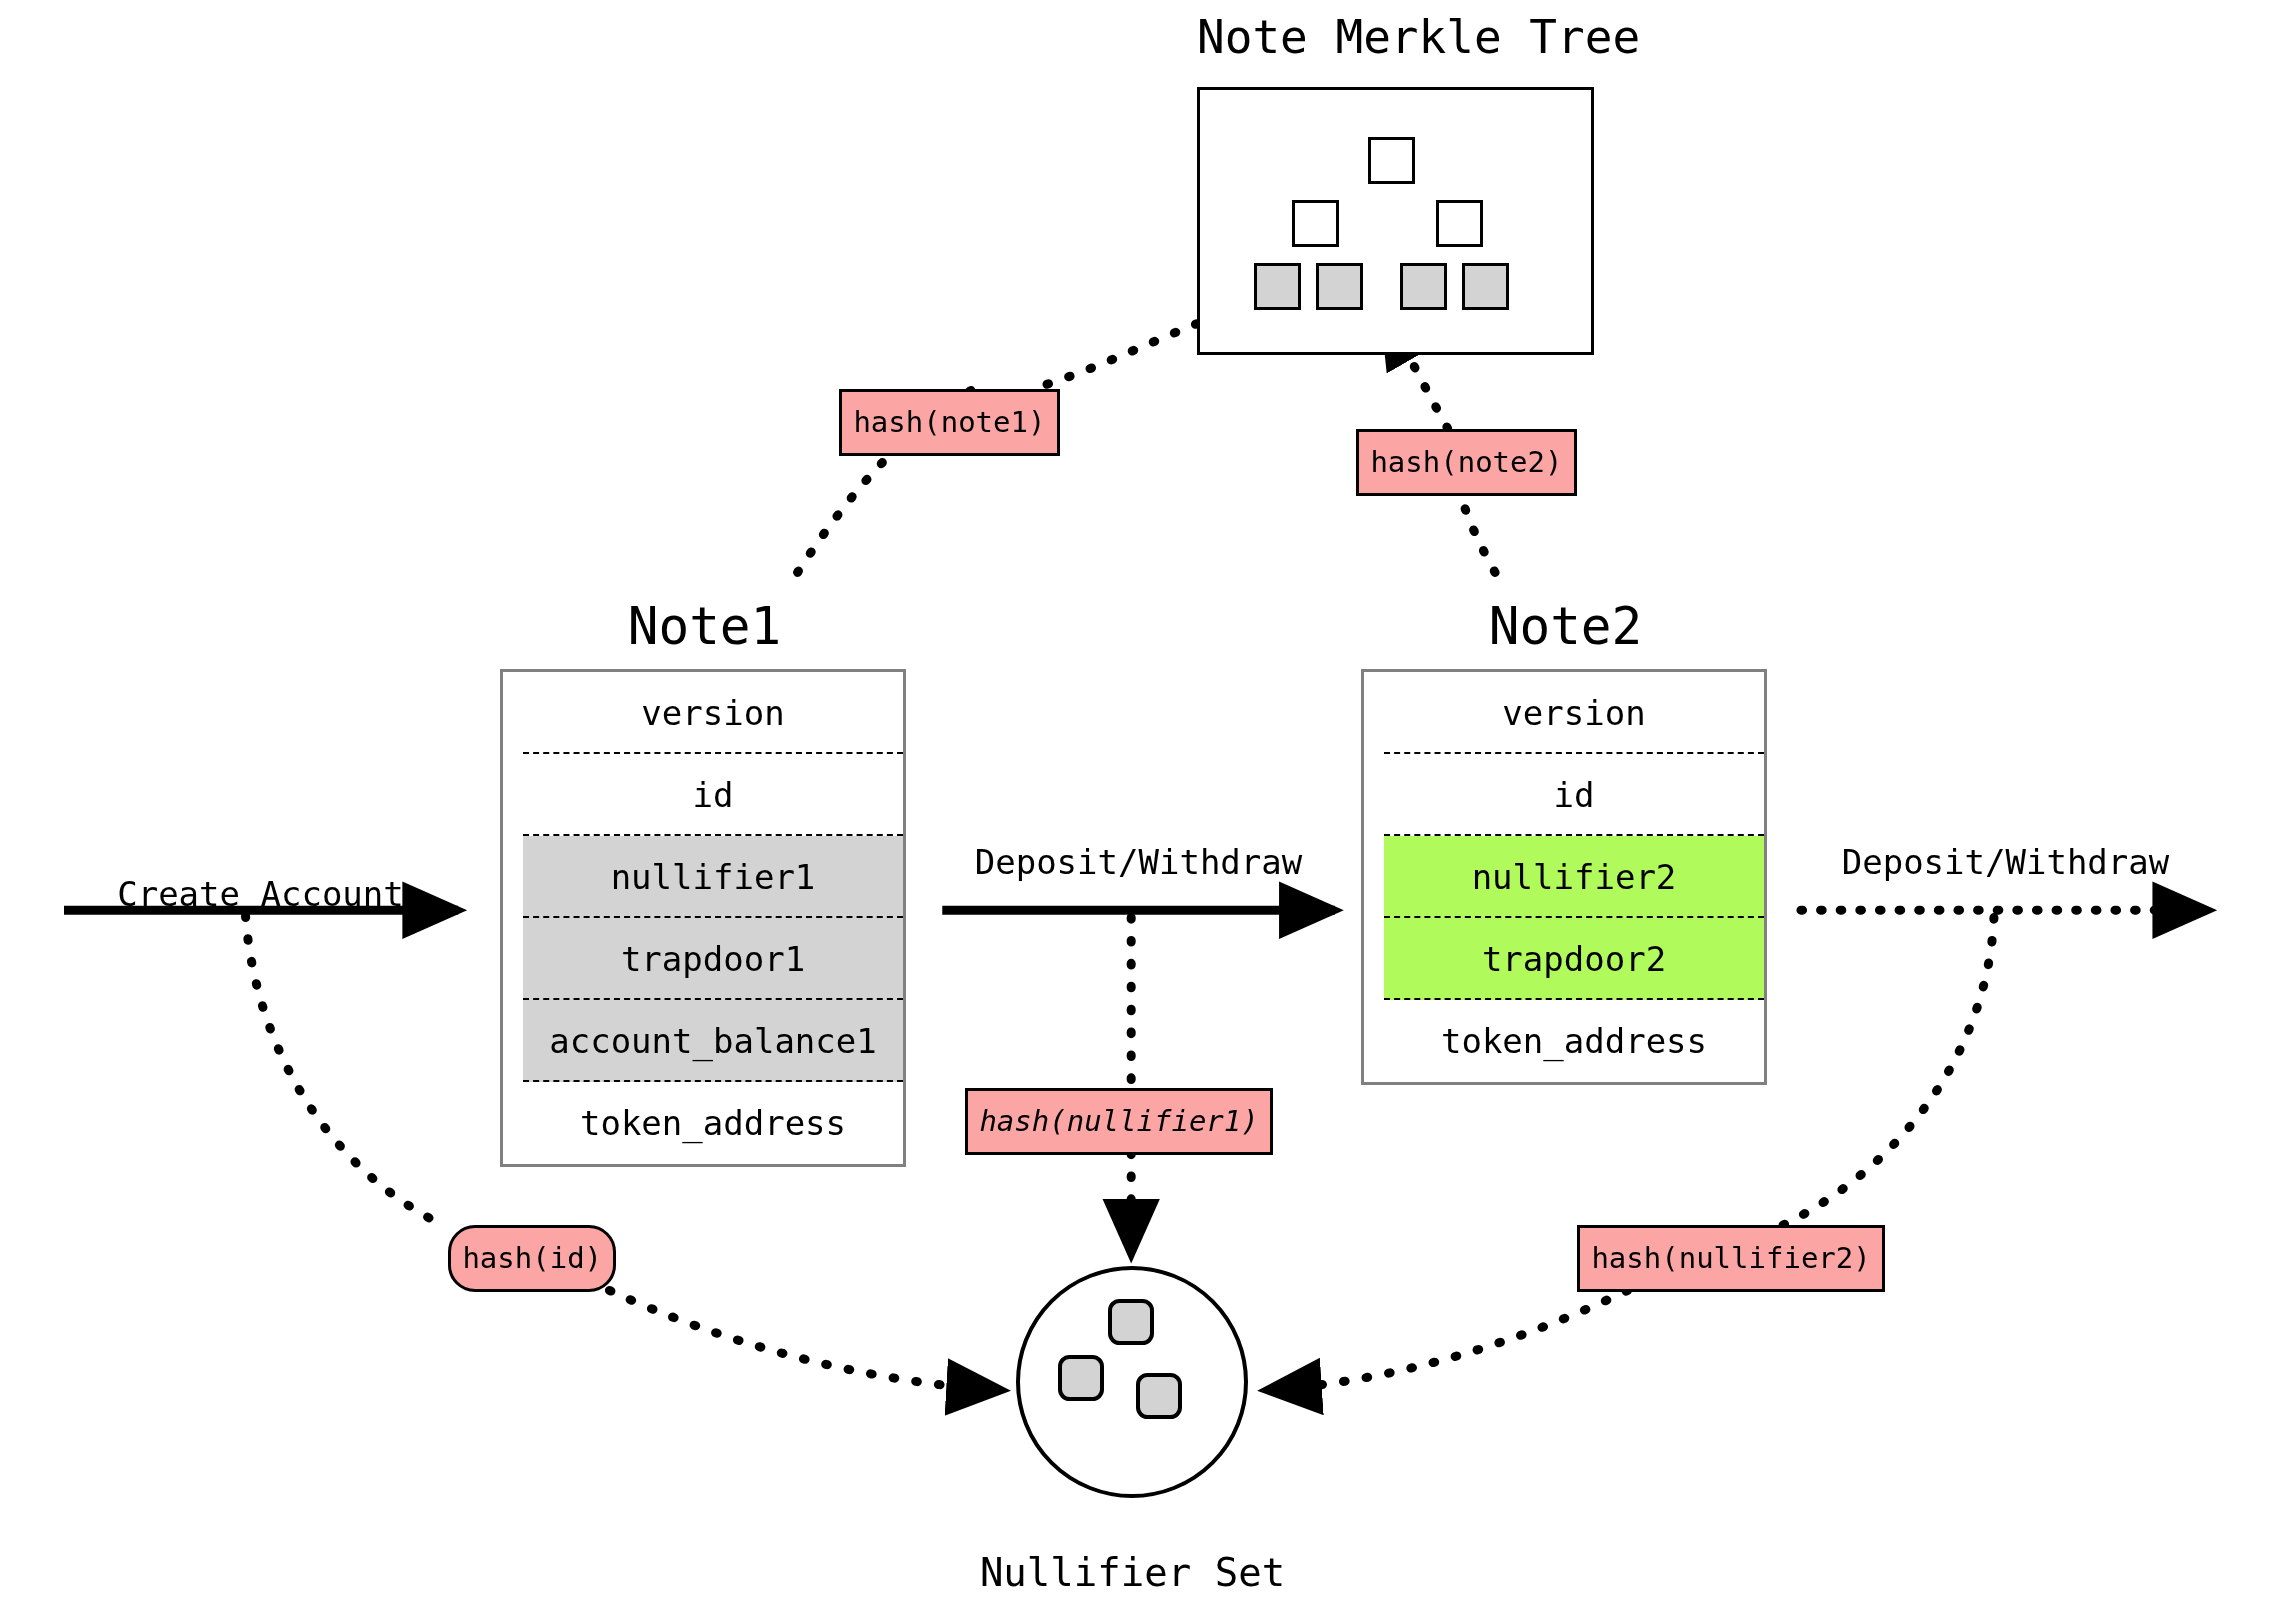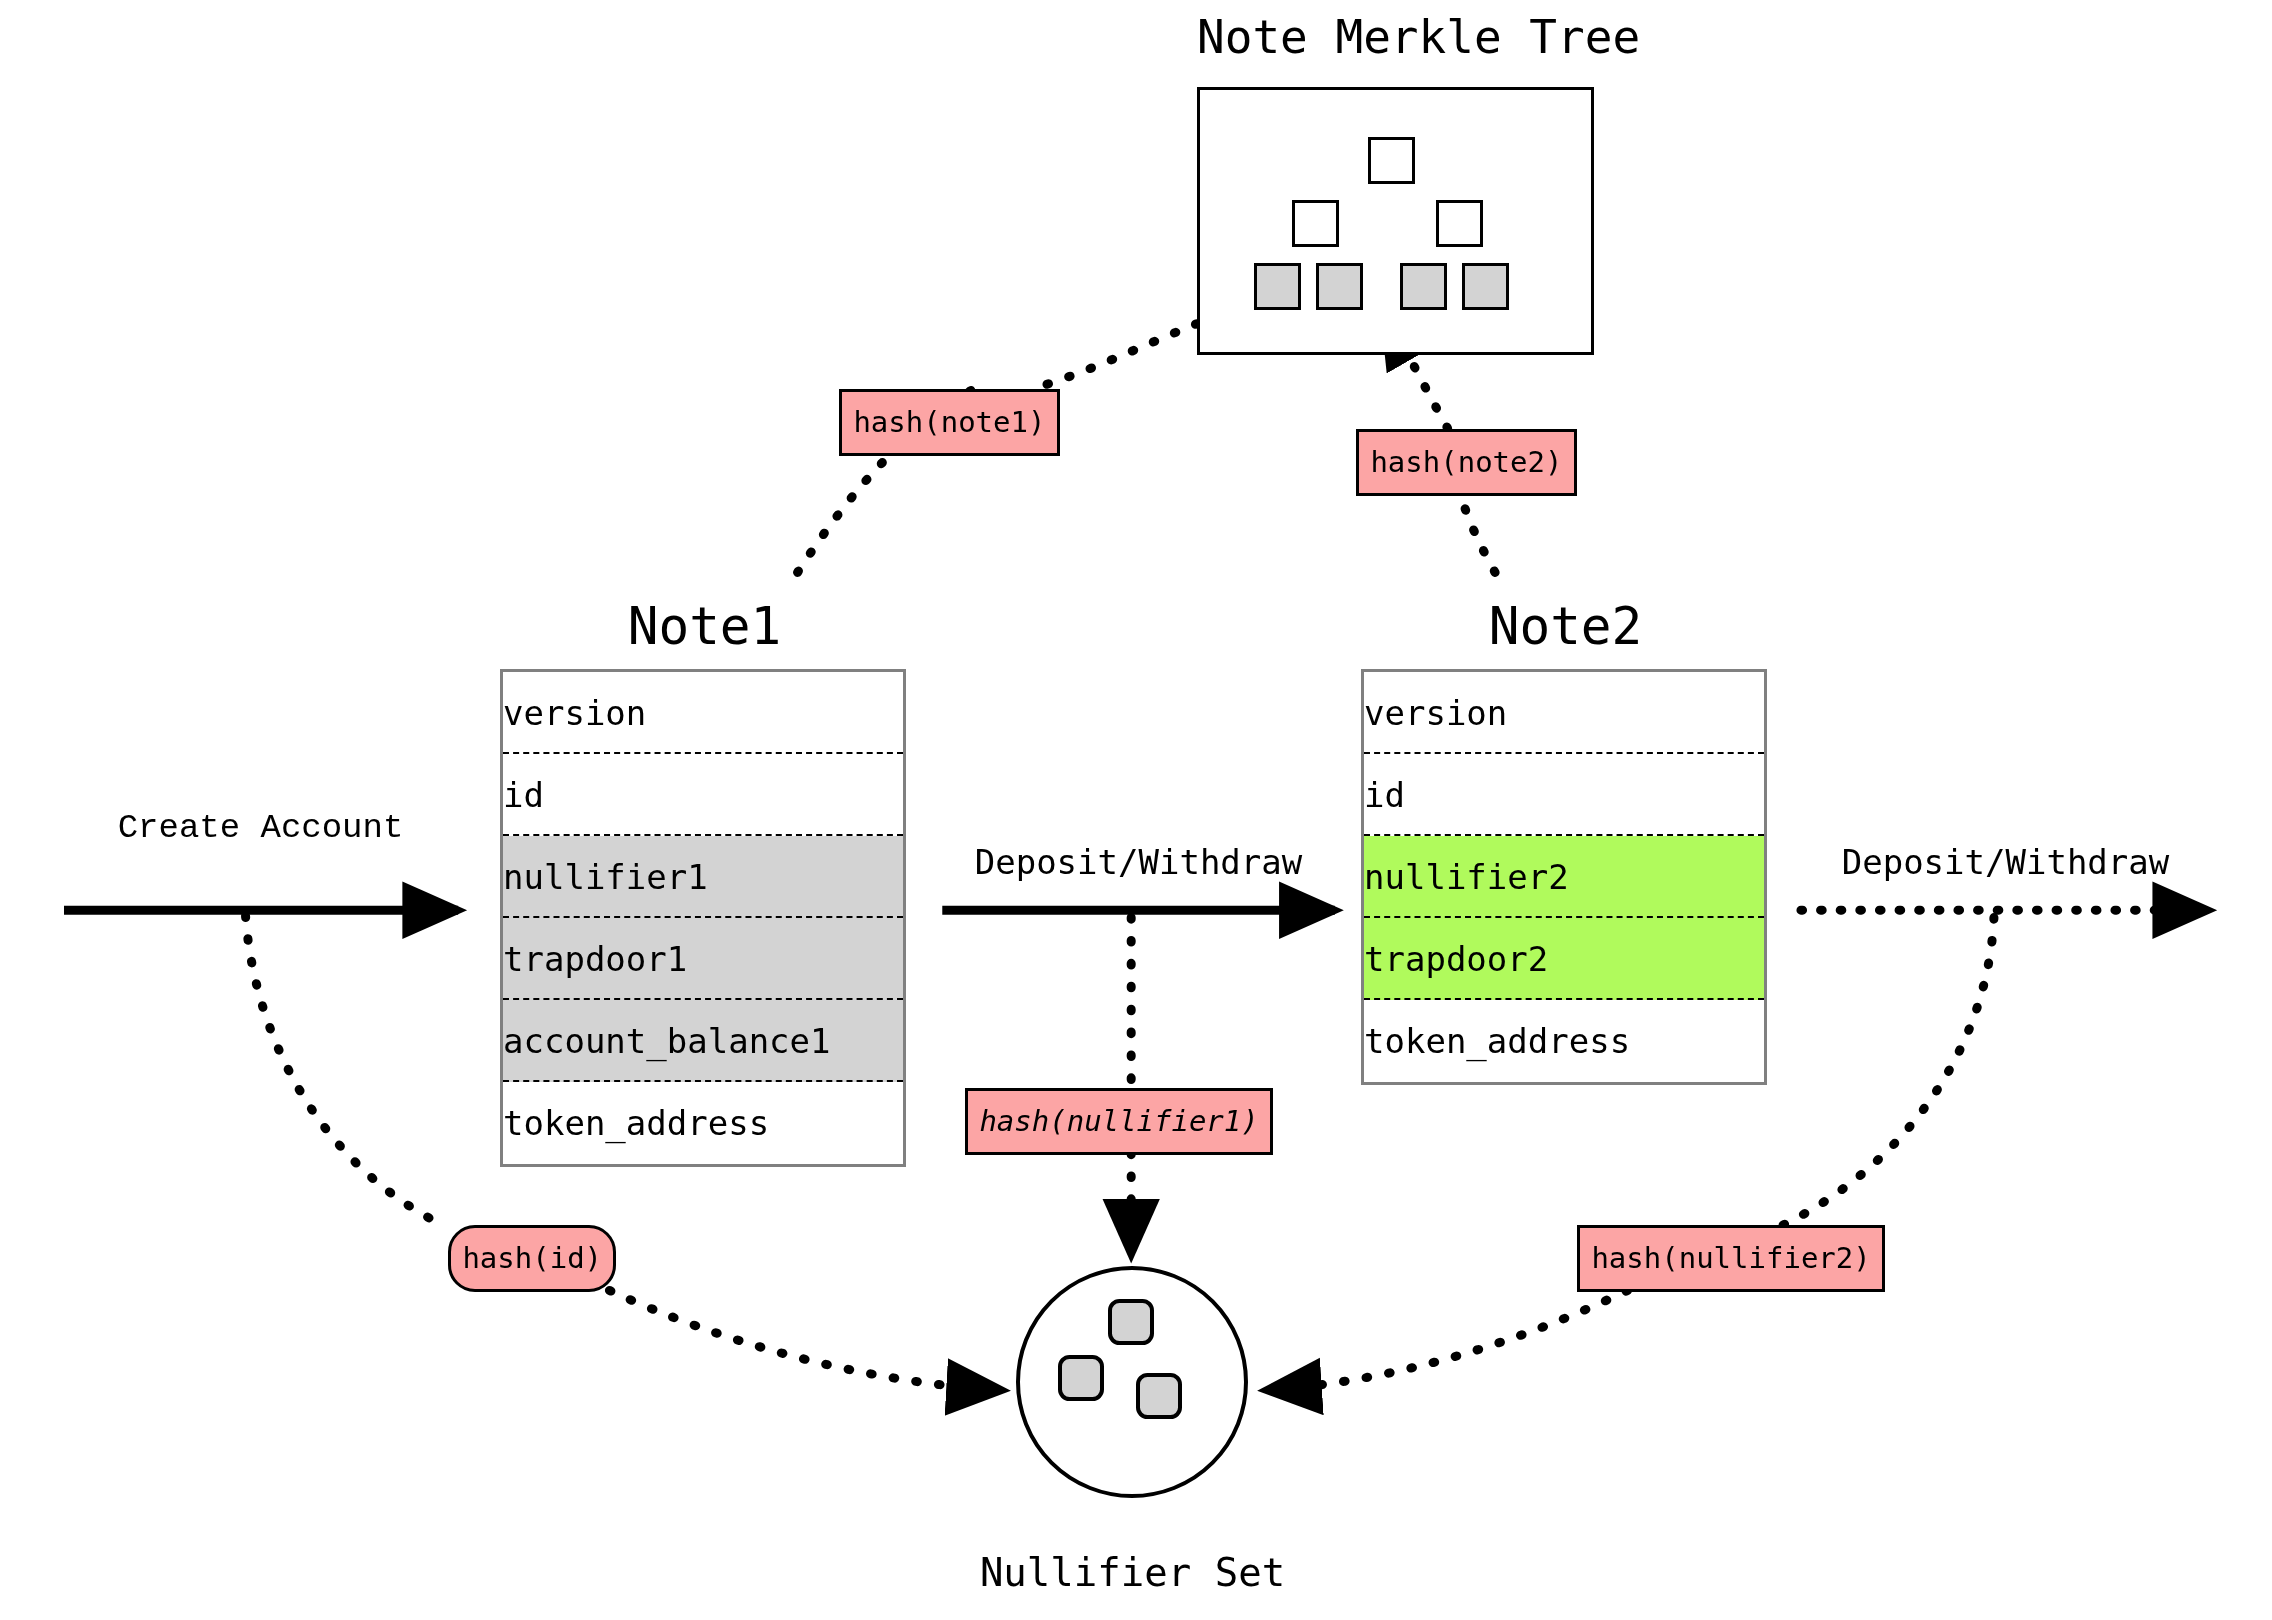--- a/index.html
+++ b/index.html
@@ -63,25 +63,27 @@
     width:406px;
     border:3.3px solid #808080;
     box-sizing:border-box;
     background:#ffffff;
   }
   .note1-table{left:500px; top:669px;}
   .note2-table{left:1361px; top:669px;}
   .note-row{
     height:82px;
     line-height:82px;
+    text-align:center;
     font-size:34px;
     box-sizing:border-box;
     border-bottom:2.5px dashed #000000;
     white-space:nowrap;
     overflow:hidden;
+    margin-left:20px;
   }
   .note-row:last-child{border-bottom:none;}
   .note-row.plain{background:#ffffff;}
   .note-row.gray{background:#d3d3d3;}
   .note-row.green{background:#b0fa5c;}
 
   
   .chip{
     position:absolute;
     background:#fca5a5;
@@ -191,21 +193,21 @@
   <div class="abs title-note title-note2">Note2</div>
 
   <div class="abs note-table note2-table">
     <div class="note-row plain">version</div>
     <div class="note-row plain">id</div>
     <div class="note-row green">nullifier2</div>
     <div class="note-row green">trapdoor2</div>
     <div class="note-row plain">token_address</div>
   </div>
 
-  <div class="flow-label" style="left:56px; top:809px; width:409px;font-family:Liberation Mono, monospace;">Create Account</div>
+  <div class="flow-label" style="left:56px; top:874px; width:409px;">Create Account</div>
 
   <div class="flow-label" style="left:934px; top:842px; width:409px;">Deposit/Withdraw</div>
 
   <div class="flow-label" style="left:1801px; top:842px; width:409px;">Deposit/Withdraw</div>
 
   <div class="abs nullset-circle">
     <div class="nullset-item" style="left:88px; top:29px;"></div>
     <div class="nullset-item" style="left:38px; top:85px;"></div>
     <div class="nullset-item" style="left:116px; top:103px;"></div>
   </div>

